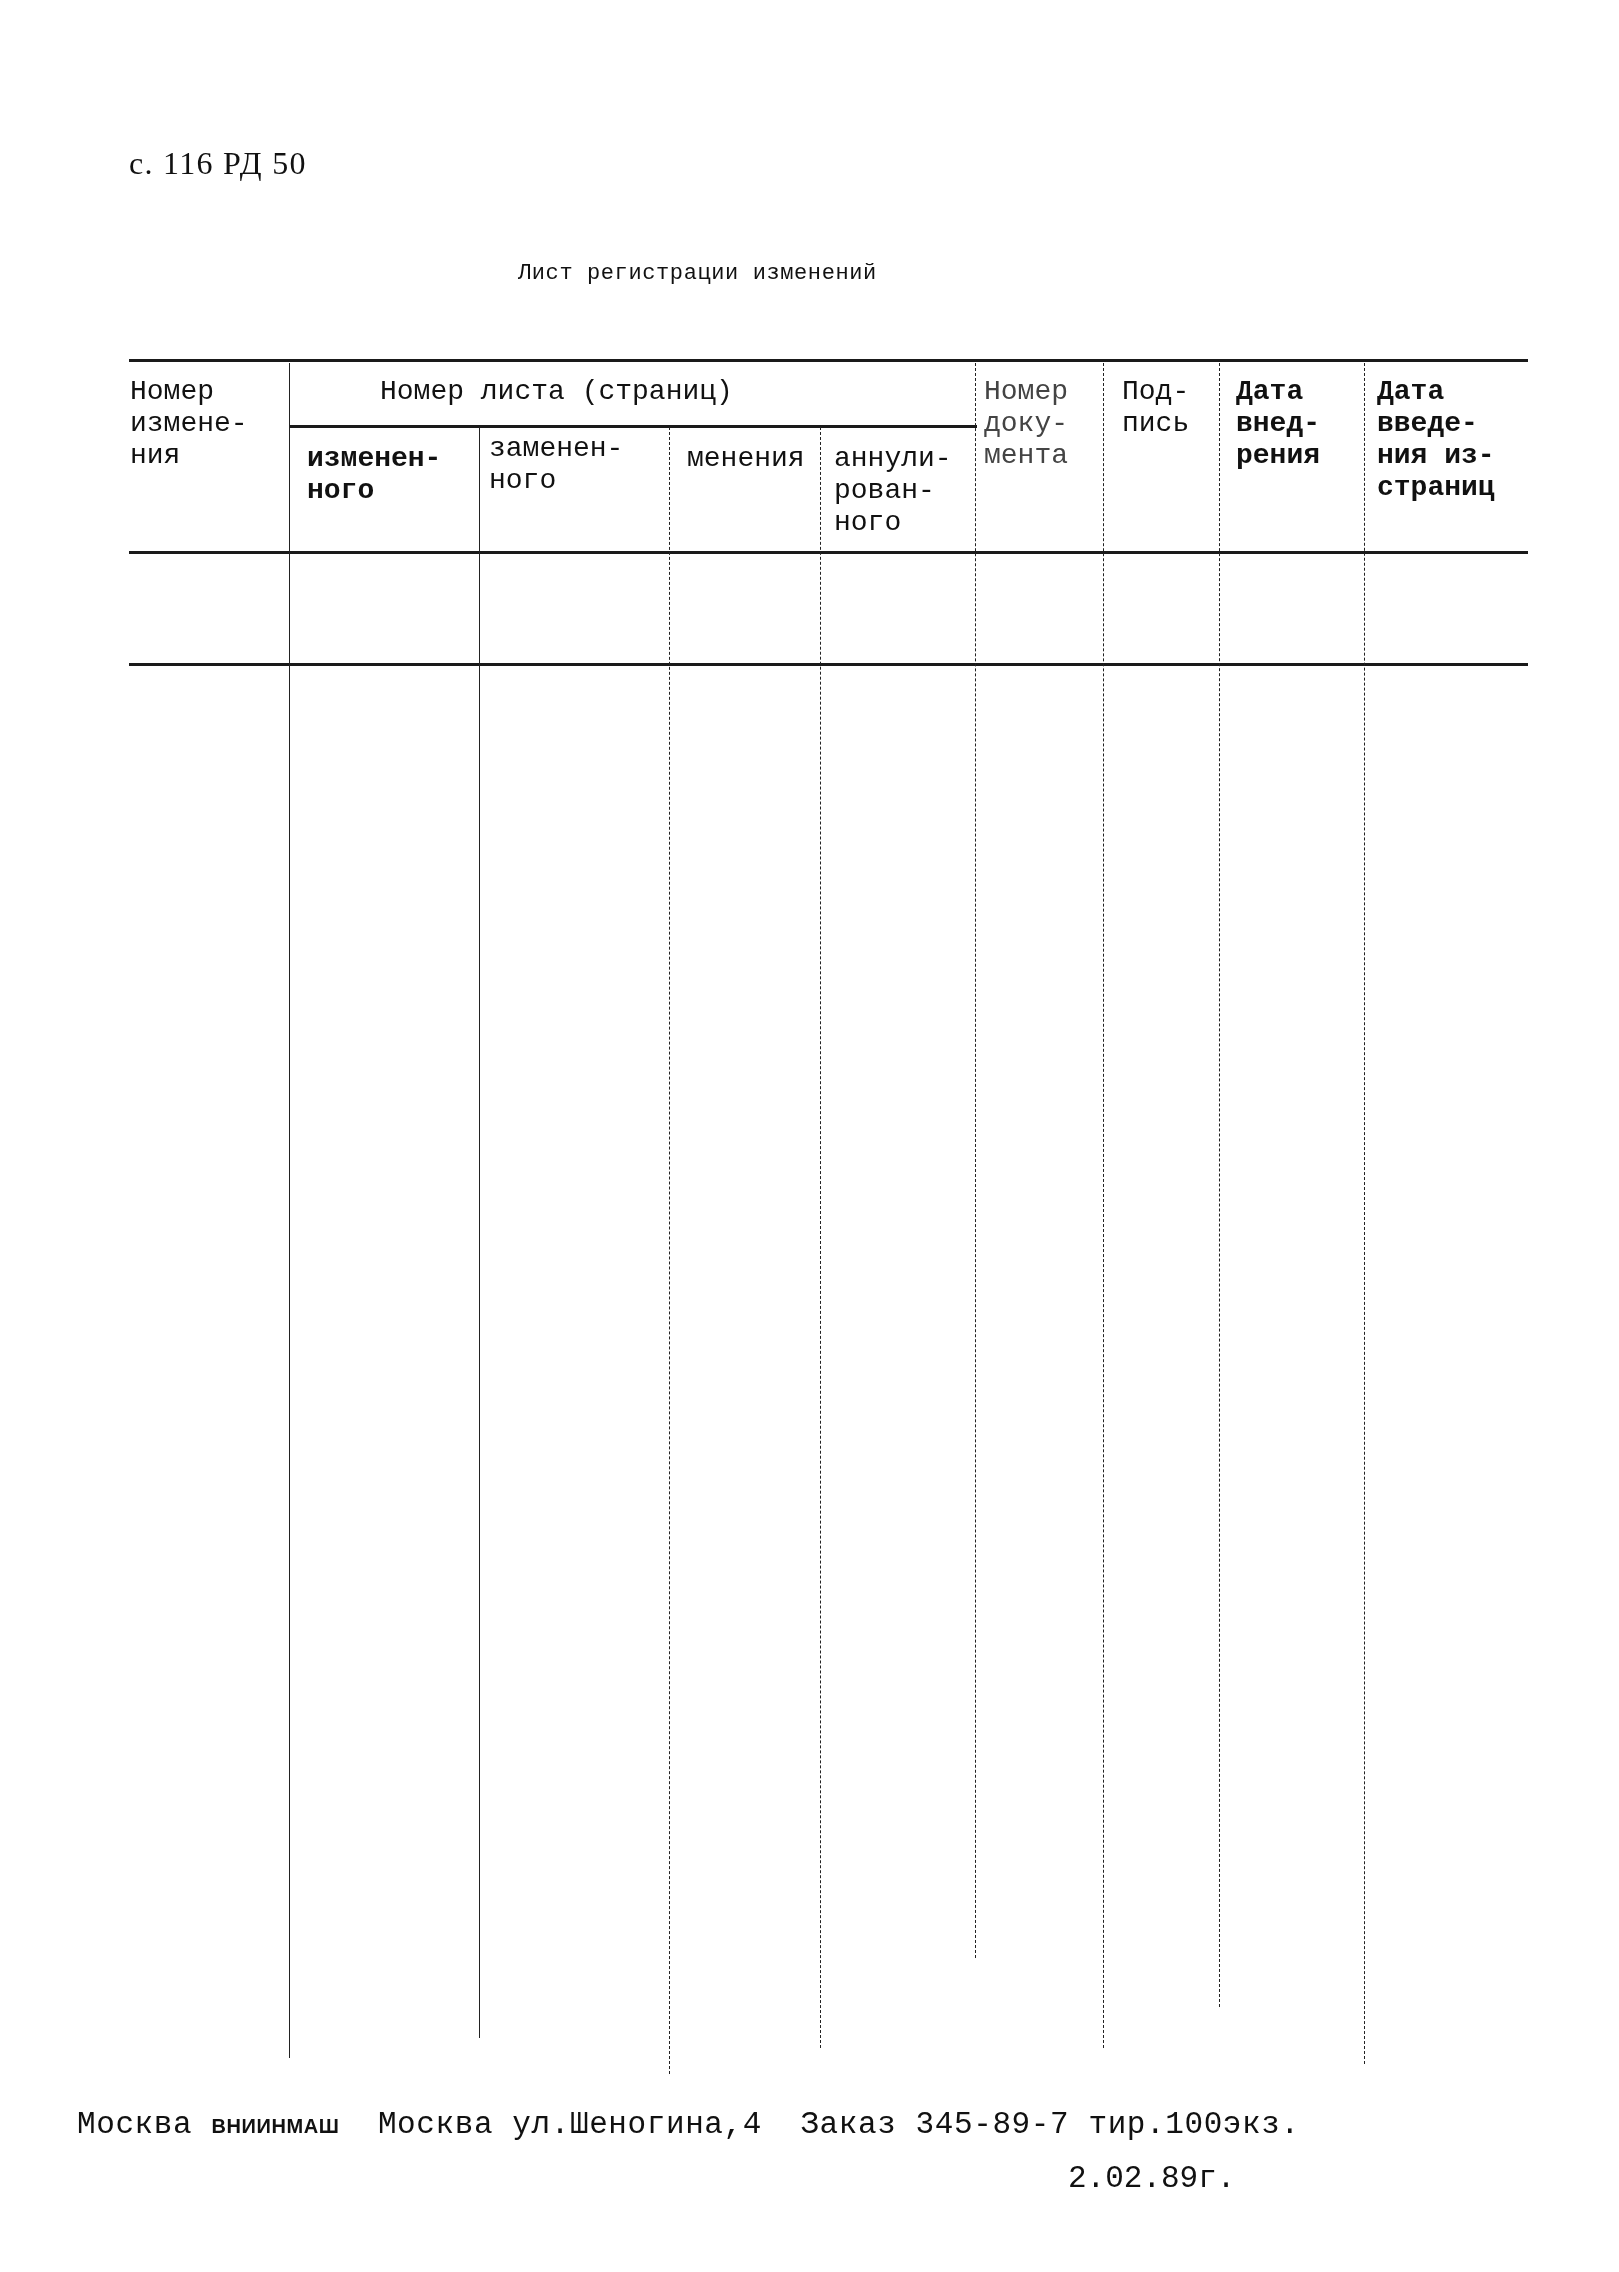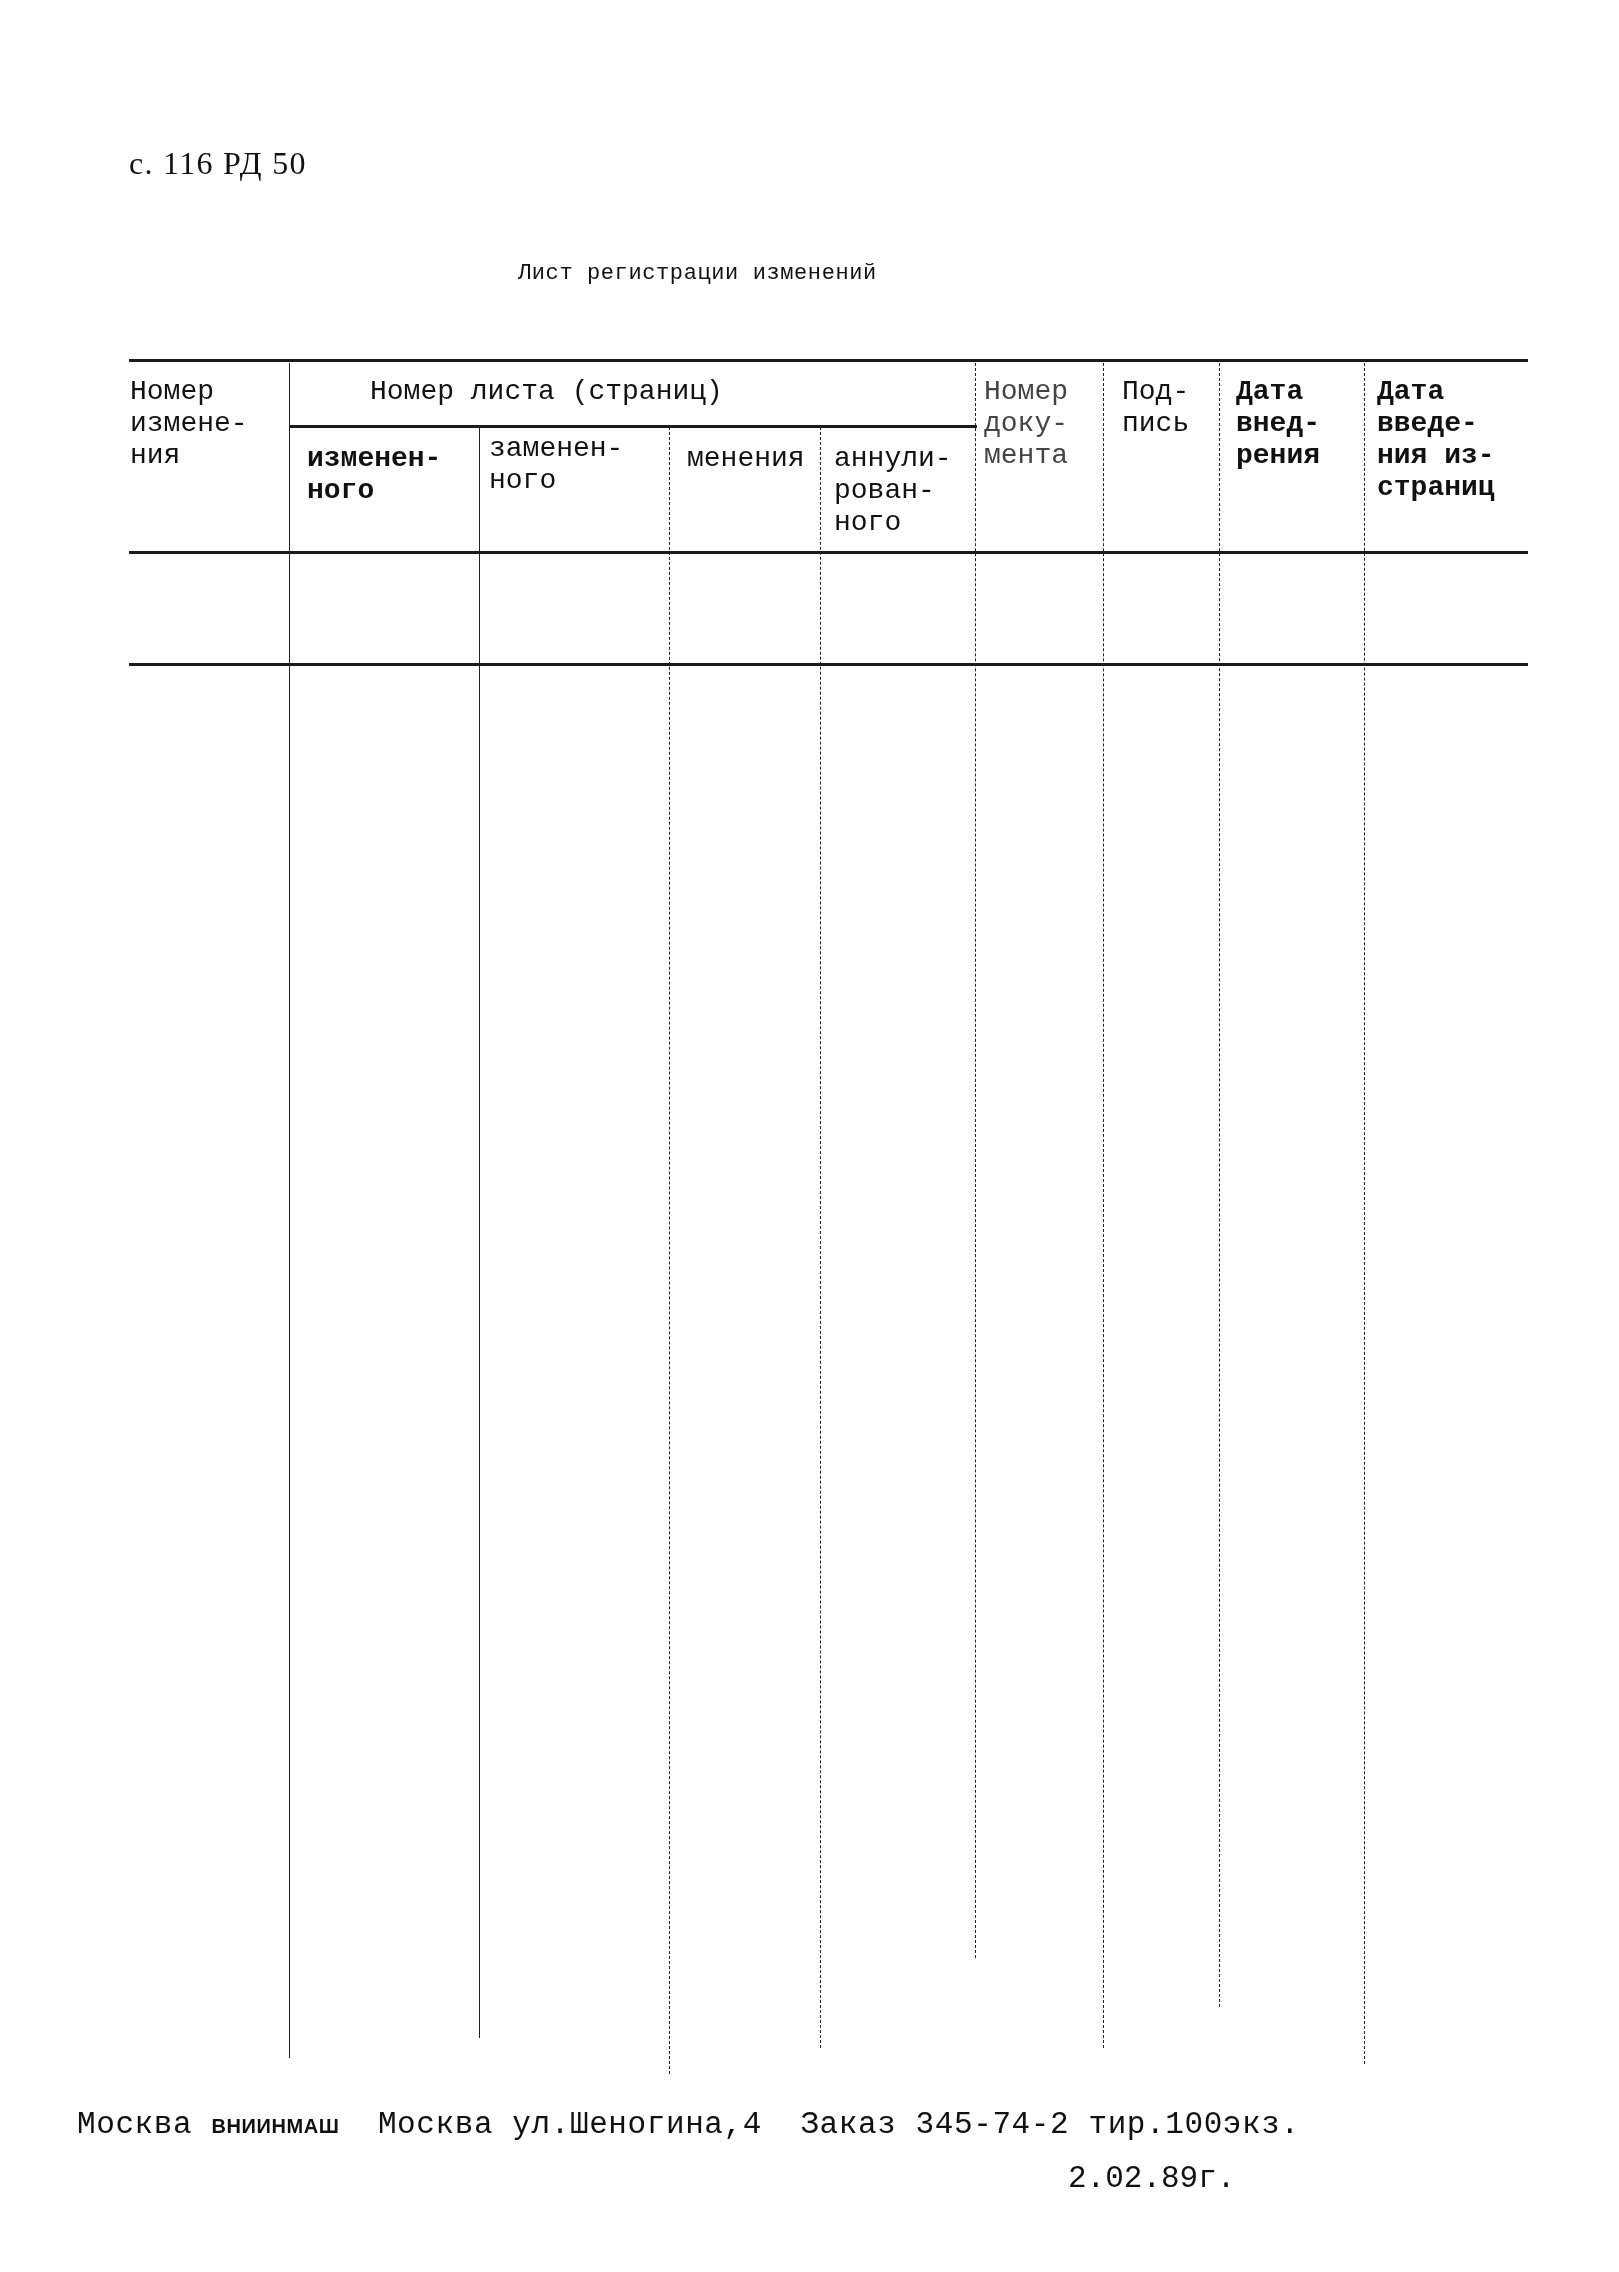--- a/index.html
+++ b/index.html
@@ -40,21 +40,21 @@
   <div class="vline" style="left:669px; top:427px; height:1647px;"></div>
   <div class="vline" style="left:820px; top:427px; height:1621px;"></div>
   <div class="vline" style="left:975px; top:363px; height:1595px;"></div>
   <div class="vline" style="left:1103px; top:363px; height:1685px;"></div>
   <div class="vline" style="left:1219px; top:363px; height:1644px;"></div>
   <div class="vline" style="left:1364px; top:363px; height:1701px;"></div>
 
   <div class="cell-text" style="left:130px; top:376px;">Номер
 измене-
 ния</div>
-  <div class="cell-text" style="left:370px; top:376px;text-align:center;">Номер листа (страниц)</div>
+  <div class="cell-text" style="left:380px; top:376px;text-align:center;">Номер листа (страниц)</div>
   <div class="cell-text bold" style="left:307px; top:443px;">изменен-
 ного</div>
   <div class="cell-text" style="left:489px; top:433px;">заменен-
 ного</div>
   <div class="cell-text" style="left:687px; top:443px;">менения</div>
   <div class="cell-text" style="left:834px; top:443px;">аннули-
 рован-
 ного</div>
   <div class="cell-text faint" style="left:984px; top:376px;">Номер
 доку-
@@ -65,15 +65,15 @@
 внед-
 рения</div>
   <div class="cell-text bold" style="left:1377px; top:376px;">Дата</div>
   <div class="cell-text bold" style="left:1377px; top:408px;">введе-
 ния из-
 страниц</div>
 
   <div class="abs" style="left:129px; top:554px; width:1399px; height:109px;"></div>
 </div>
 
-<div class="abs footer-line1"><span>Москва</span> <span class="org">ВНИИНМАШ</span>  <span>Москва ул.Шеногина,4</span>  <span>Заказ 345-74-2</span> <span>тир.100экз.</span></div>
+<div class="abs footer-line1"><span>Москва</span> <span class="org">ВНИИНМАШ</span>  <span>Москва ул.Шеногина,4</span>  <span>Заказ 345-89-7</span> <span>тир.100экз.</span></div>
 <div class="abs footer-line2">2.02.89г.</div>
 
 
 </body></html>

